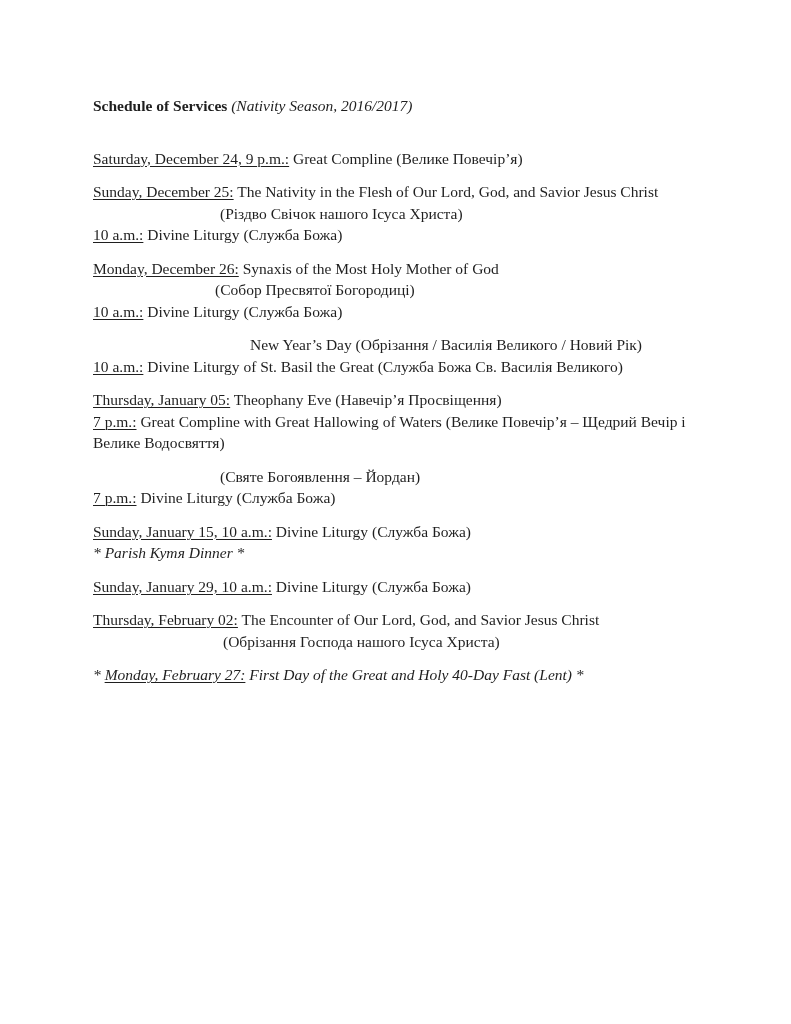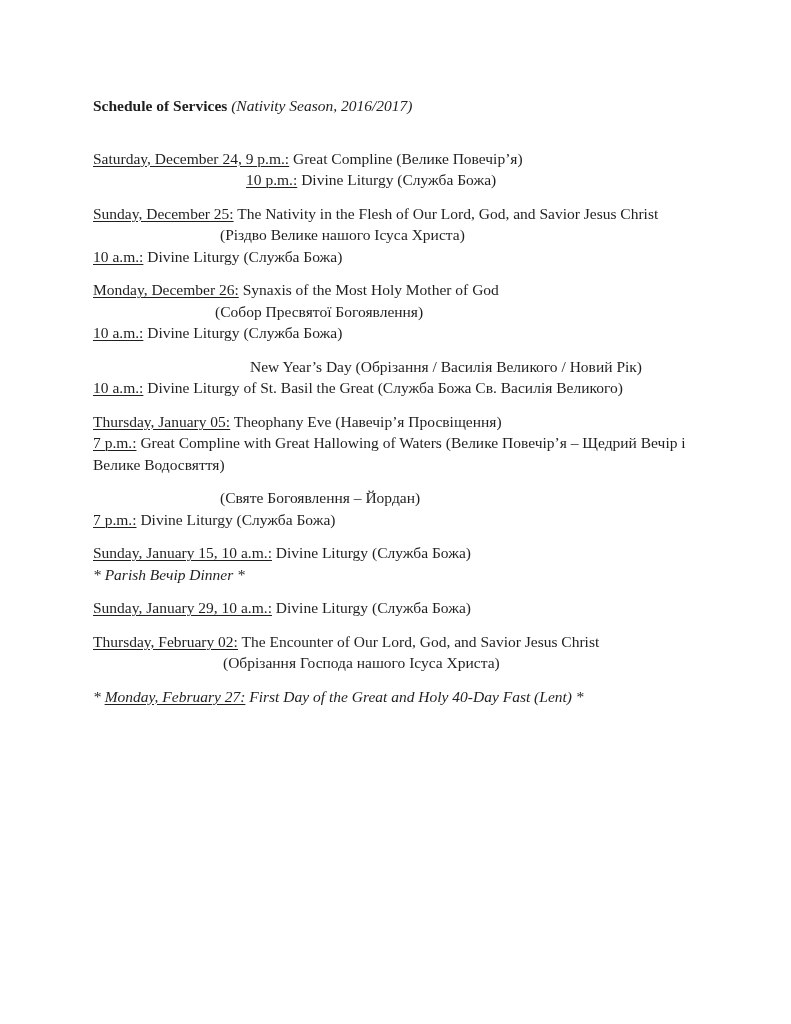--- a/index.html
+++ b/index.html
@@ -41,48 +41,47 @@
 </head>
 <body>
 
 <div class="page">
   <div class="title">
     <span class="b">Schedule of Services</span><span class="i"> (Nativity Season, 2016/2017)</span>
   </div>
   <div>
       <div class="entry">
         <div class="line"><span class="u">Saturday, December 24, 9 p.m.:</span><span> Great Compline (Велике Повечір’я)</span></div>
-        <div class="line" style="padding-left: 153px;"><span class="u">10 p.m.:</span><span> Divine Liturgy (Служба Божа)</span></div>
       </div>
       <div class="entry">
         <div class="line"><span class="u">Sunday, December 25:</span><span> The Nativity in the Flesh of Our Lord, God, and Savior Jesus Christ</span></div>
-        <div class="line" style="padding-left: 127px;"><span>(Різдво Велике нашого Ісуса Христа)</span></div>
+        <div class="line" style="padding-left: 127px;"><span>(Різдво Свічок нашого Ісуса Христа)</span></div>
         <div class="line"><span class="u">10 a.m.:</span><span> Divine Liturgy (Служба Божа)</span></div>
       </div>
       <div class="entry">
         <div class="line"><span class="u">Monday, December 26:</span><span> Synaxis of the Most Holy Mother of God</span></div>
-        <div class="line" style="padding-left: 122px;"><span>(Собор Пресвятої Богоявлення)</span></div>
+        <div class="line" style="padding-left: 122px;"><span>(Собор Пресвятої Богородиці)</span></div>
         <div class="line"><span class="u">10 a.m.:</span><span> Divine Liturgy (Служба Божа)</span></div>
       </div>
       <div class="entry">
         <div class="line" style="padding-left: 157px;"><span>New Year’s Day (Обрізання / Василія Великого / Новий Рік)</span></div>
         <div class="line"><span class="u">10 a.m.:</span><span> Divine Liturgy of St. Basil the Great (Служба Божа Св. Василія Великого)</span></div>
       </div>
       <div class="entry">
         <div class="line"><span class="u">Thursday, January 05:</span><span> Theophany Eve (Навечір’я Просвіщення)</span></div>
         <div class="line"><span class="u">7 p.m.:</span><span> Great Compline with Great Hallowing of Waters (Велике Повечір’я – Щедрий Вечір і</span></div>
         <div class="line"><span>Велике Водосвяття)</span></div>
       </div>
       <div class="entry">
         <div class="line" style="padding-left: 127px;"><span>(Святе Богоявлення – Йордан)</span></div>
         <div class="line"><span class="u">7 p.m.:</span><span> Divine Liturgy (Служба Божа)</span></div>
       </div>
       <div class="entry">
         <div class="line"><span class="u">Sunday, January 15, 10 a.m.:</span><span> Divine Liturgy (Служба Божа)</span></div>
-        <div class="line"><span class="i">* Parish Вечір Dinner *</span></div>
+        <div class="line"><span class="i">* Parish Кутя Dinner *</span></div>
       </div>
       <div class="entry">
         <div class="line"><span class="u">Sunday, January 29, 10 a.m.:</span><span> Divine Liturgy (Служба Божа)</span></div>
       </div>
       <div class="entry">
         <div class="line"><span class="u">Thursday, February 02:</span><span> The Encounter of Our Lord, God, and Savior Jesus Christ</span></div>
         <div class="line" style="padding-left: 130px;"><span>(Обрізання Господа нашого Ісуса Христа)</span></div>
       </div>
       <div class="entry">
         <div class="line"><span class="i">* </span><span class="u i">Monday, February 27:</span><span class="i"> First Day of the Great and Holy 40-Day Fast (Lent) *</span></div>

